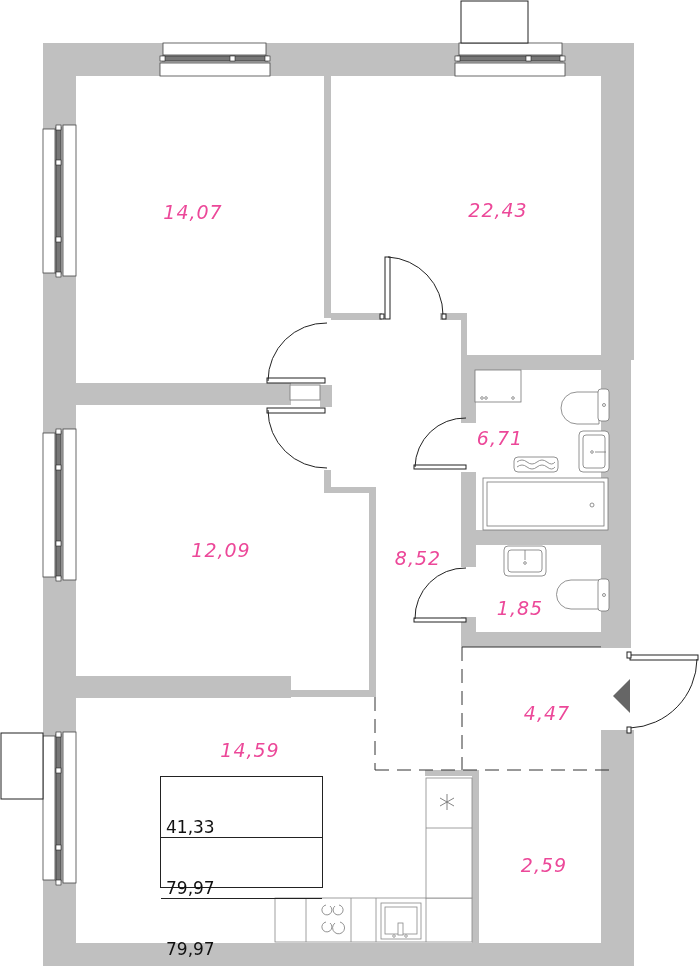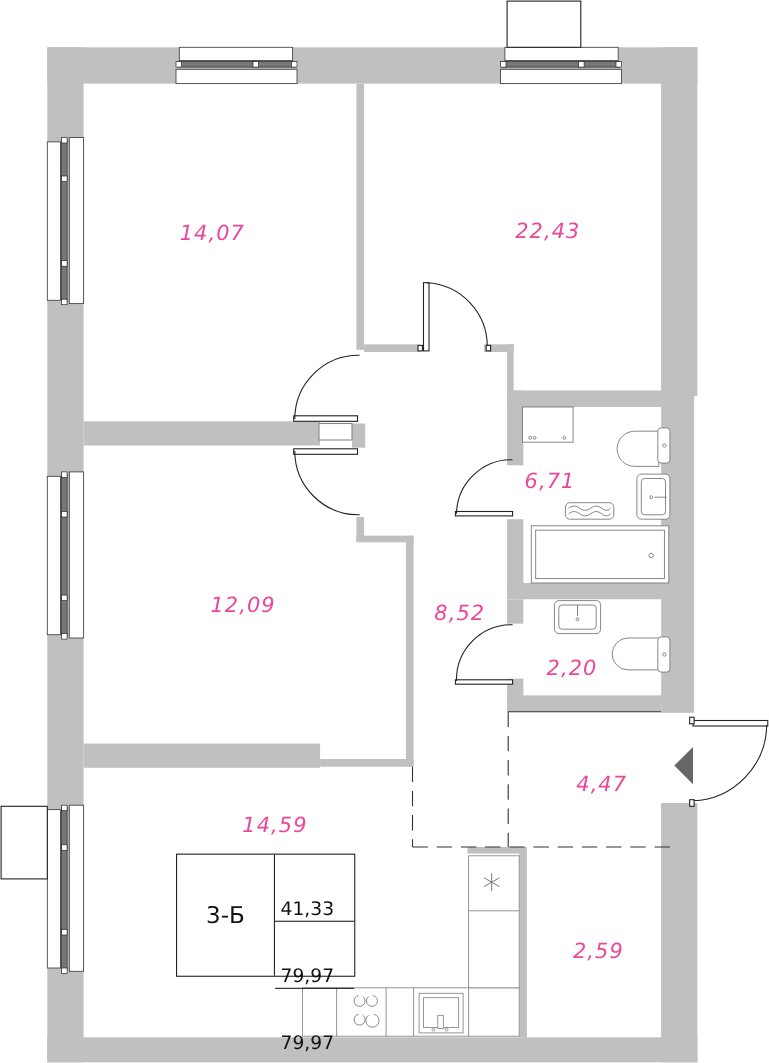--- a/index.html
+++ b/index.html
@@ -255,25 +255,24 @@
     <line x1="440" y1="798" x2="454" y2="806"></line>
     <line x1="440" y1="806" x2="454" y2="798"></line>
   </g>
 </svg>
 
 <div class="room-label" style="left:193px;top:212px;">14,07</div>
 <div class="room-label" style="left:498px;top:210px;">22,43</div>
 <div class="room-label" style="left:221px;top:550px;">12,09</div>
 <div class="room-label" style="left:418px;top:536px;margin-top:22px;">8,52</div>
 <div class="room-label" style="left:500px;top:438px;">6,71</div>
-<div class="room-label" style="left:520px;top:608px;">2,20</div>
+<div class="room-label" style="left:520px;top:608px;">1,85</div>
 <div class="room-label" style="left:547px;top:713px;">4,47</div>
 <div class="room-label" style="left:250px;top:750px;">14,59</div>
 <div class="room-label" style="left:544px;top:865px;">2,59</div>
 
 <div class="info-table">
-  <div class="info-code">3-Б</div>
   <div class="info-values">
     <div class="info-cell">41,33</div>
     <div class="info-cell">79,97</div>
     <div class="info-cell">79,97</div>
   </div>
 </div>
 
 </body></html>

